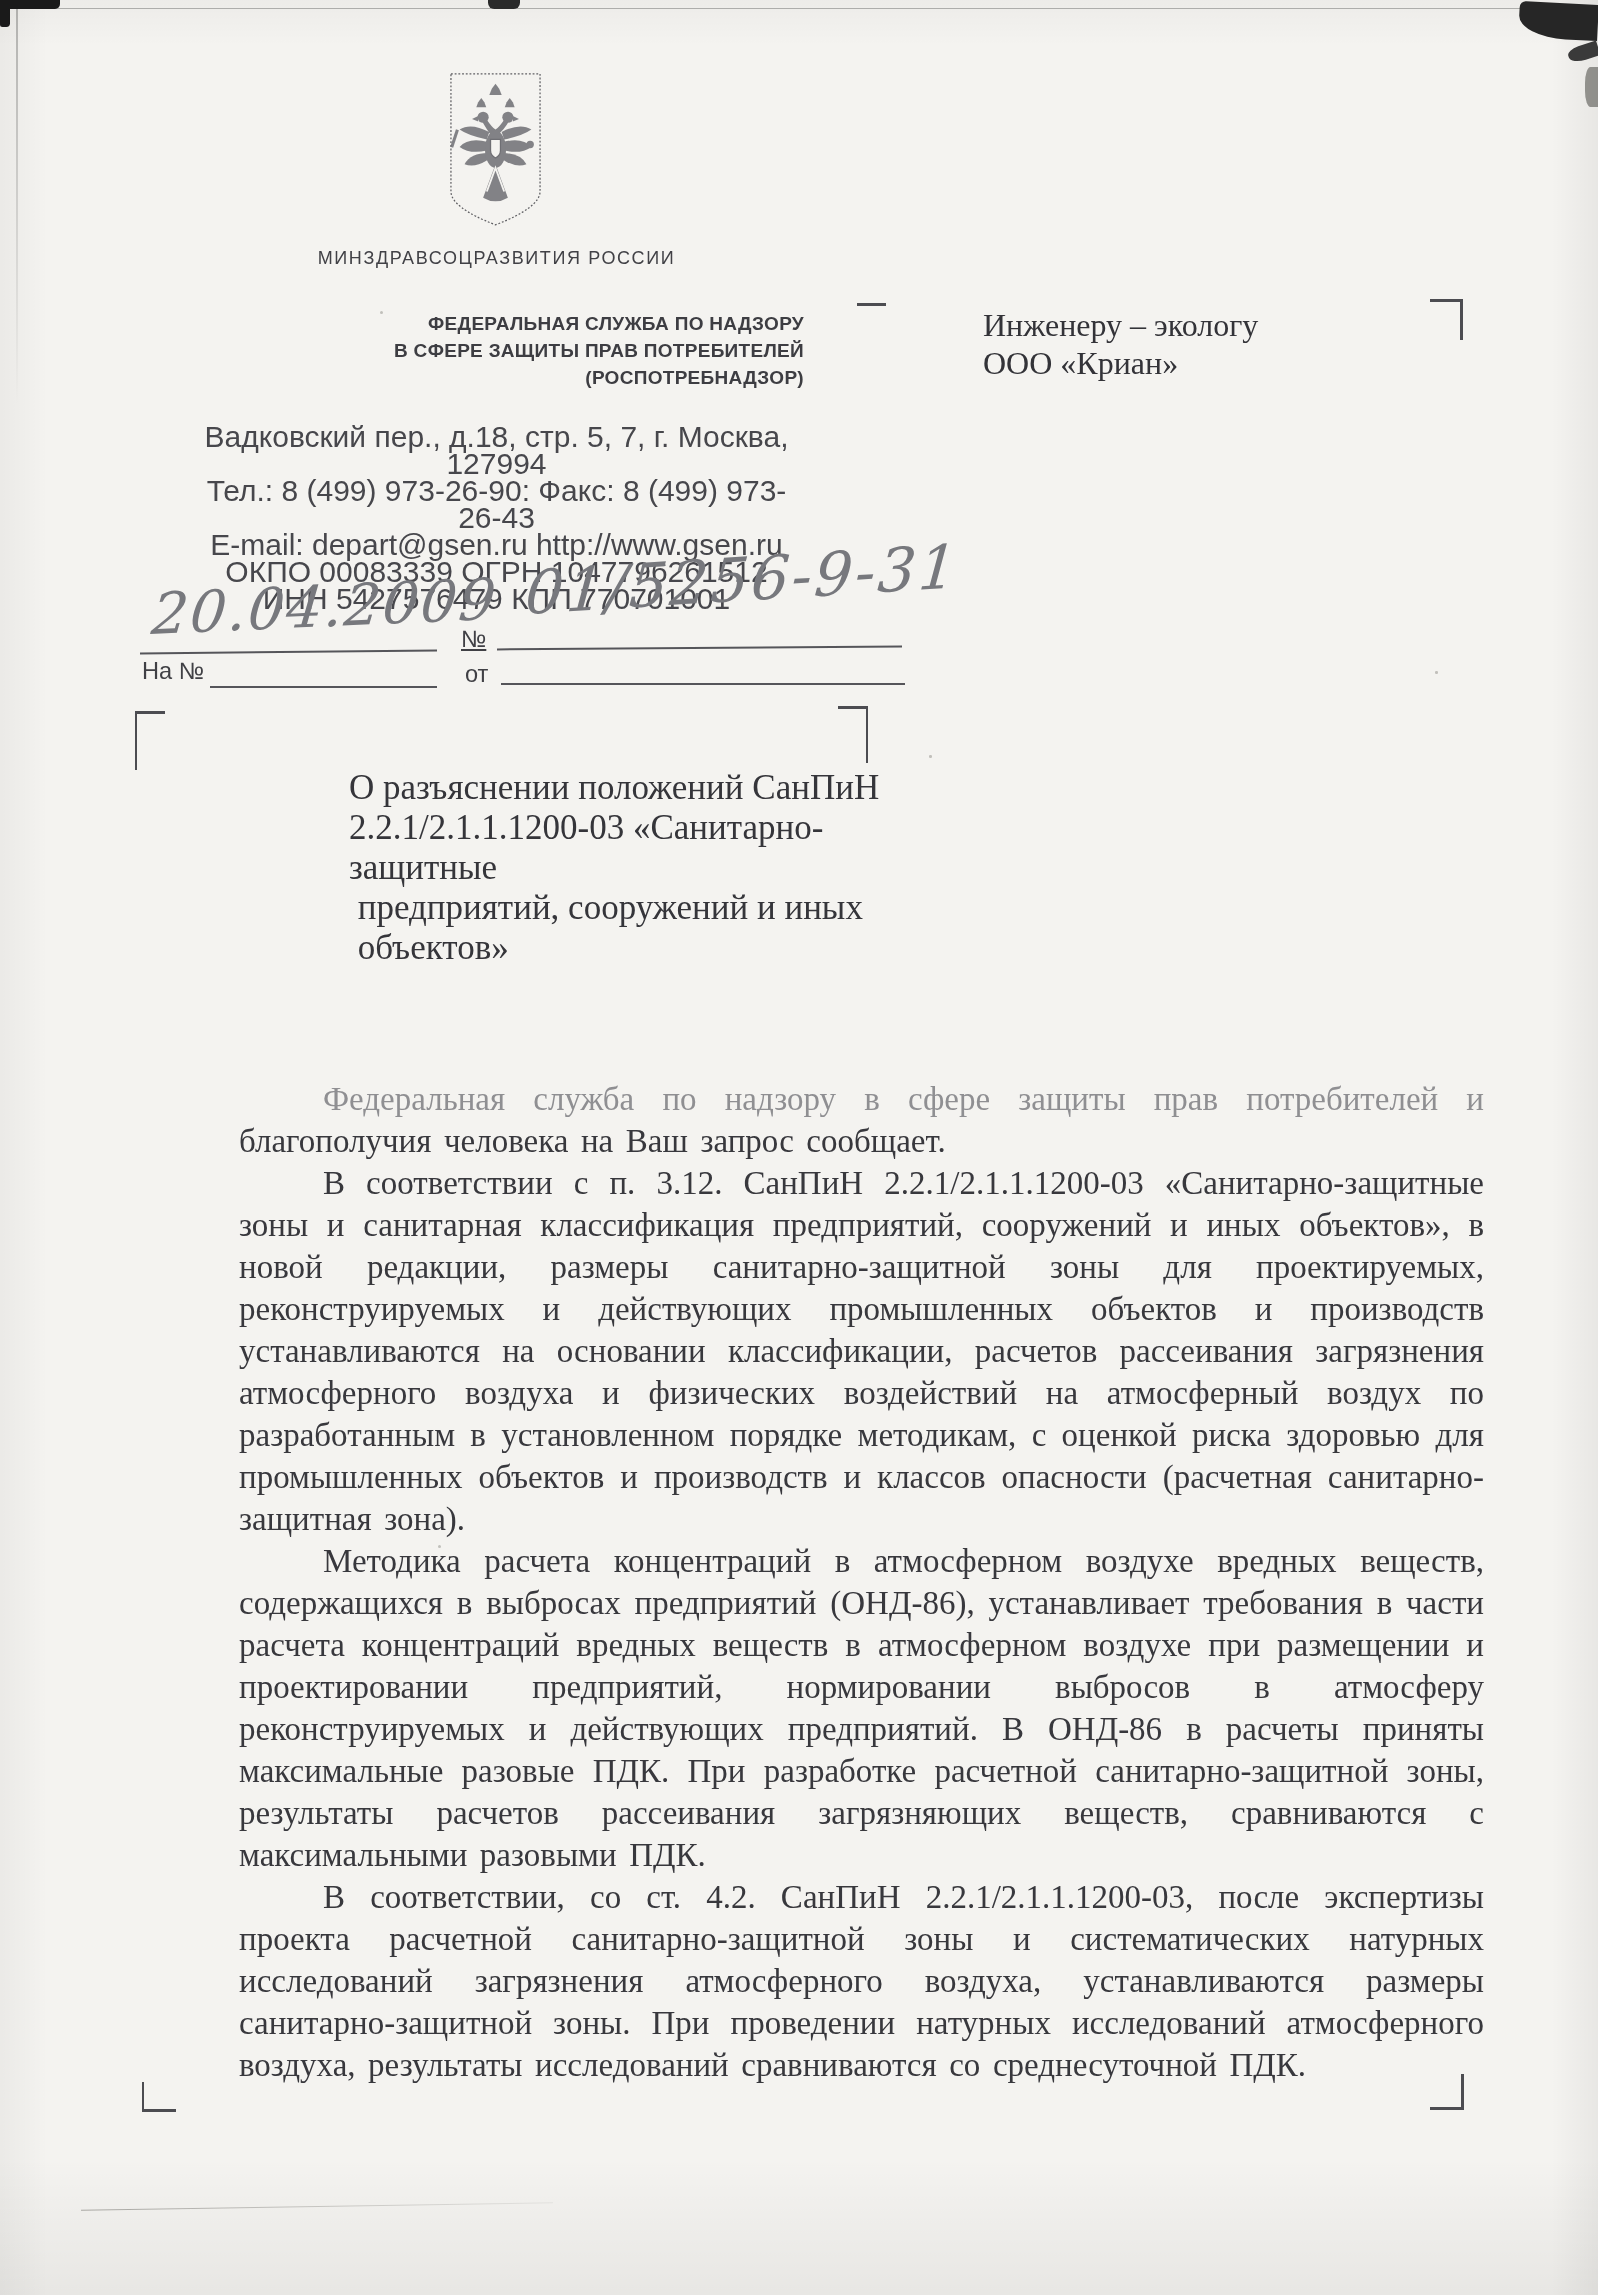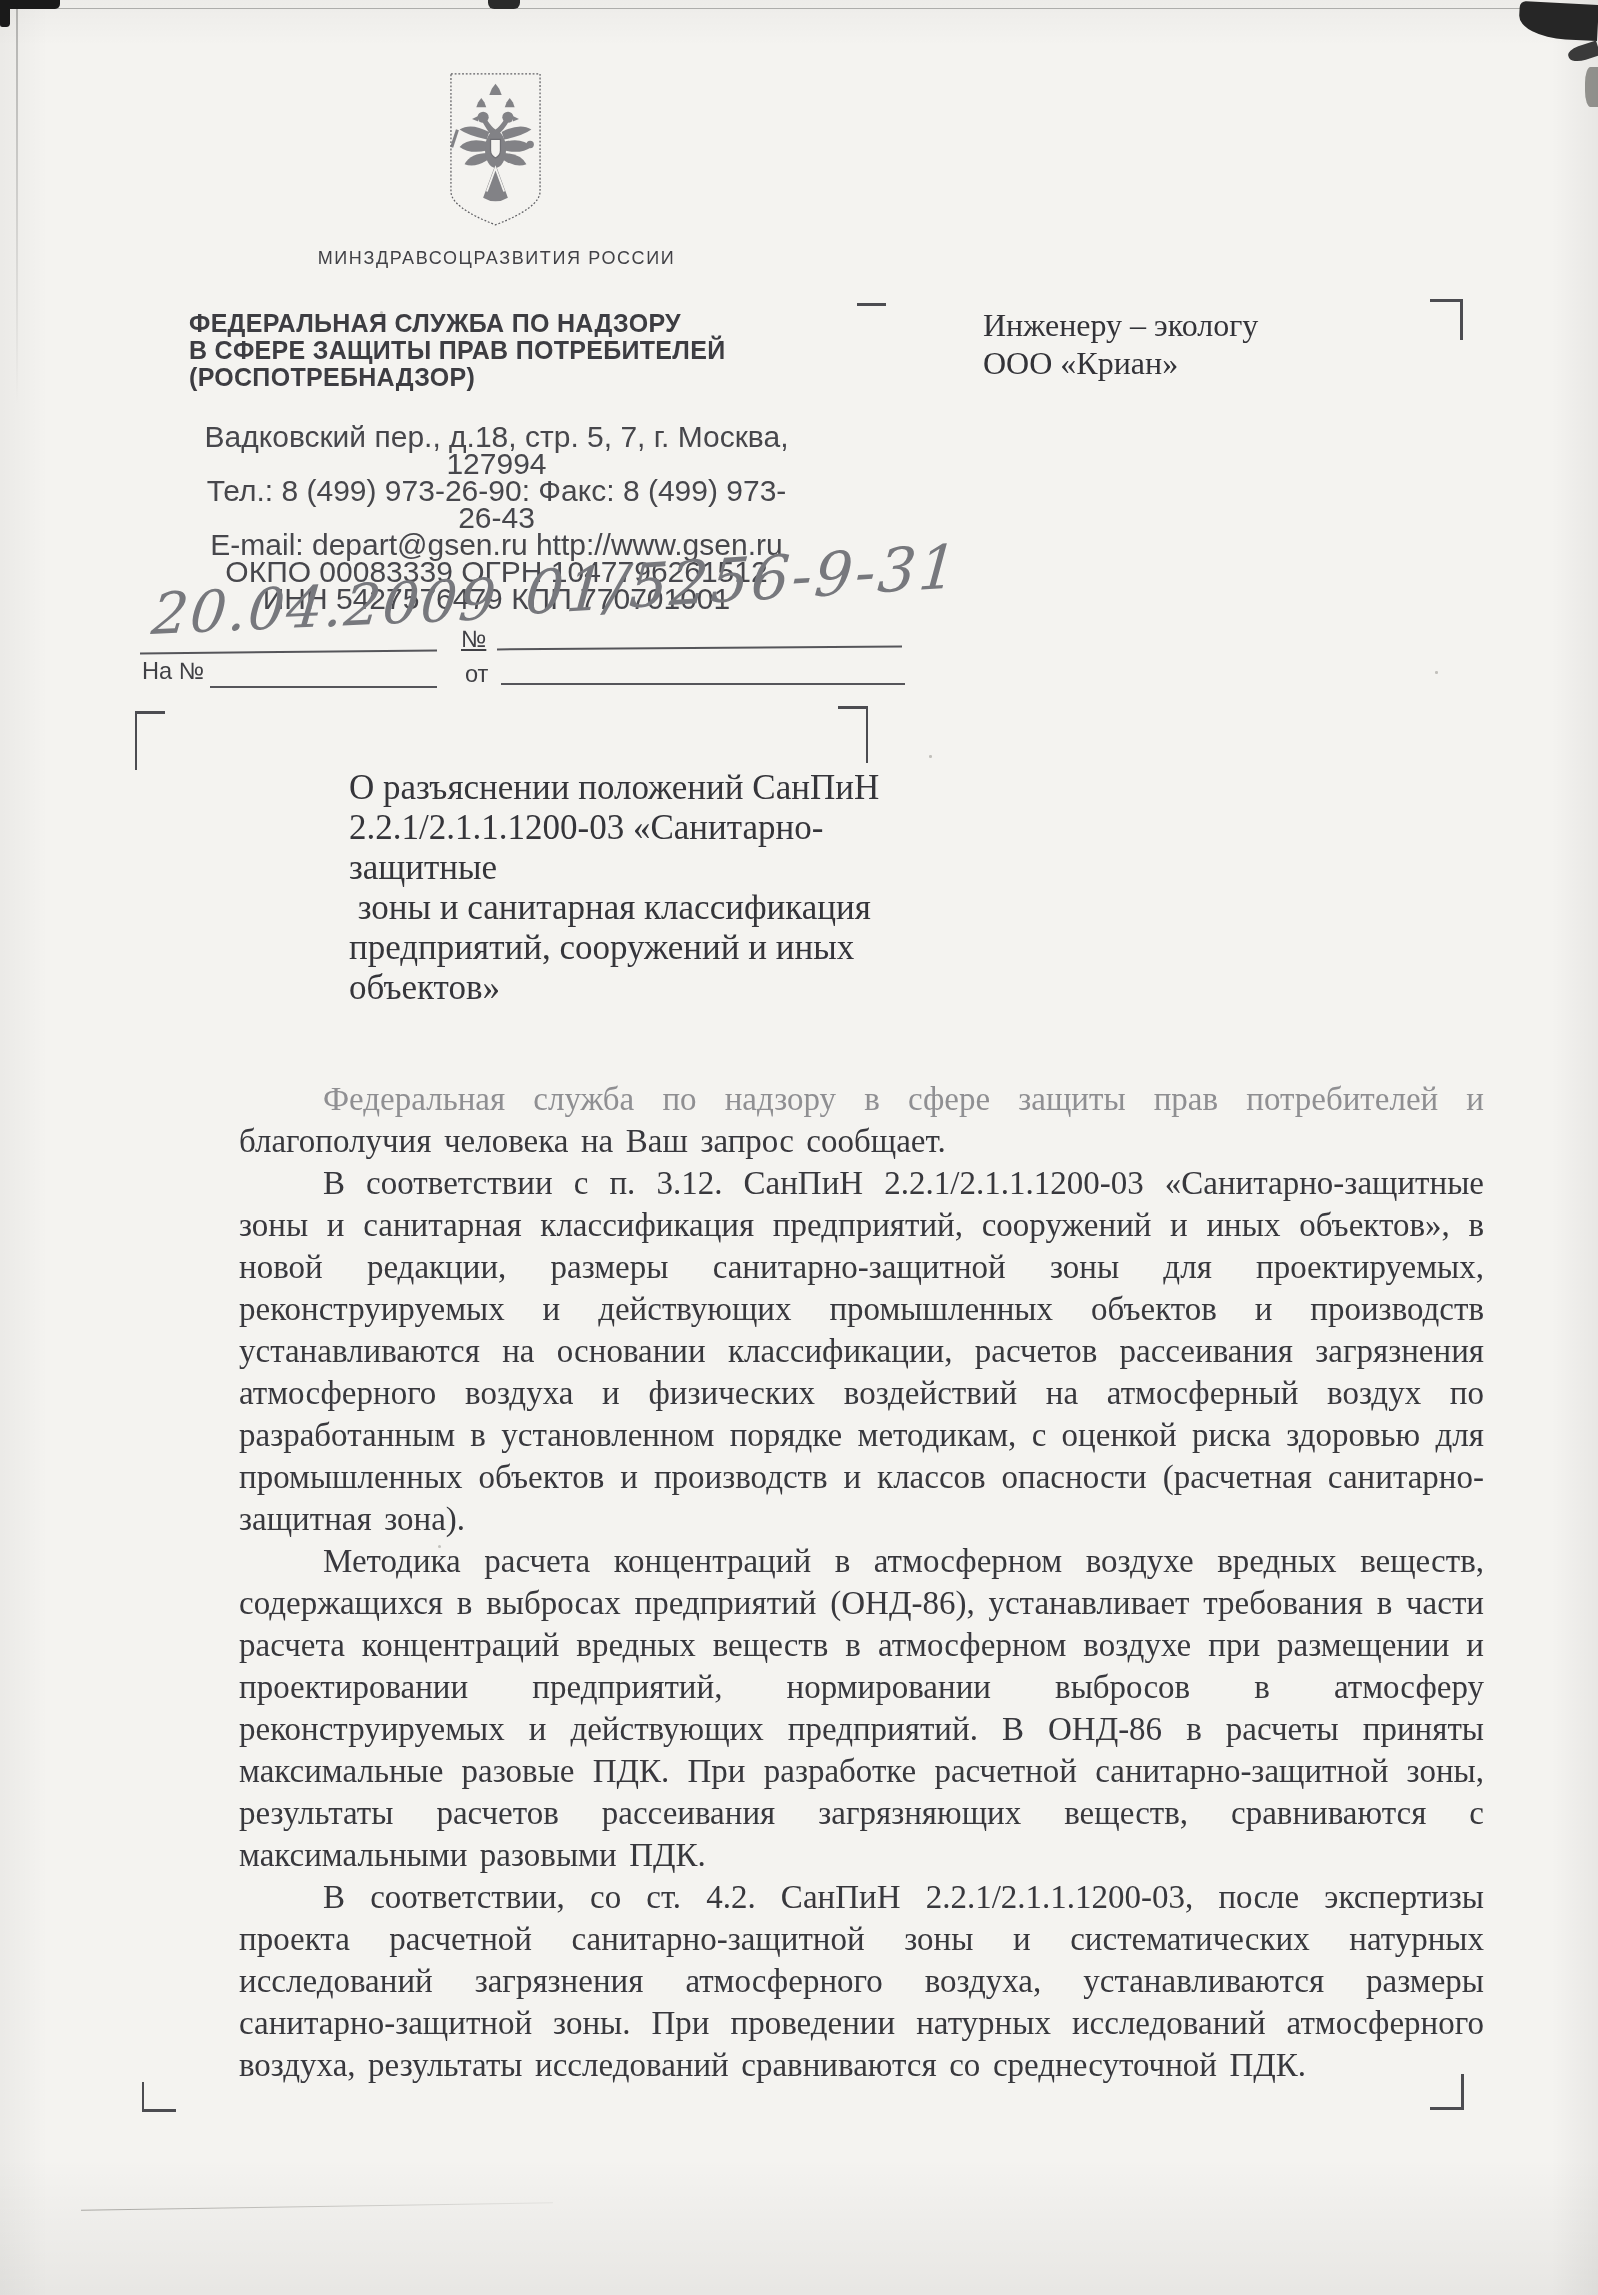--- a/index.html
+++ b/index.html
@@ -8,22 +8,22 @@
     background:
       linear-gradient(180deg, rgba(0,0,0,0.03) 0%, rgba(0,0,0,0) 2%, rgba(0,0,0,0) 94%, rgba(0,0,0,0.05) 100%),
       linear-gradient(90deg, rgba(0,0,0,0.04) 0%, rgba(0,0,0,0) 3%, rgba(0,0,0,0) 97%, rgba(0,0,0,0.05) 100%),
       #f4f3f0;
     font-family:"Liberation Sans", sans-serif;color:#3c3c40;
   }
   .abs{position:absolute;}
   
   .ministry{left:189px;top:248px;width:615px;text-align:center;
     font-size:18px;letter-spacing:1.6px;color:#414146;white-space:nowrap;}
-  .agency{left:189px;top:310px;width:615px;text-align:left;
-    font-weight:bold;font-size:25px;line-height:27px;letter-spacing:0.3px;color:#3d3d42;}
+  .agency{left:189px;top:310px;width:615px;text-align:right;
+    font-weight:bold;font-size:19px;line-height:27px;letter-spacing:0.3px;color:#3d3d42;}
   .address{left:189px;top:423px;width:615px;text-align:center;
     font-size:30px;line-height:27px;color:#47474c;}
   
   .hand{font-family:"DejaVu Serif", serif;font-style:italic;color:#77787d;
     transform-origin:left bottom;white-space:nowrap;}
   .hand-date{left:149px;top:581px;font-size:57px;letter-spacing:1.9px;transform:rotate(-2.5deg) skewX(-8deg);}
   .hand-number{left:523px;top:558px;font-size:60px;letter-spacing:2.5px;transform:rotate(-3.5deg) skewX(-8deg);}
   .uline{height:1.9px;background:#55555a;}
   .reflabel{font-size:23.6px;color:#404045;white-space:nowrap;}
   
@@ -142,21 +142,20 @@
   <div class="abs mark" style="left:1460px;top:299px;width:2.5px;height:41px;"></div>
 
   <div class="abs recipient">
     <div>Инженеру – экологу</div>
     <div>ООО «Криан»</div>
   </div>
 
   <div class="abs subject">
     <div>О разъяснении положений СанПиН</div>
     <div>2.2.1/2.1.1.1200-03 «Санитарно-защитные</div>
-    <div>зоны и санитарная классификация</div>
     <div>предприятий, сооружений и иных объектов»</div>
   </div>
 
   <div class="abs body">
     <p>Федеральная служба по надзору в сфере защиты прав потребителей и благополучия человека на Ваш запрос сообщает.</p>
     <p>В соответствии с п. 3.12. СанПиН 2.2.1/2.1.1.1200-03 «Санитарно-защитные зоны и санитарная классификация предприятий, сооружений и иных объектов», в новой редакции, размеры санитарно-защитной зоны для проектируемых, реконструируемых и действующих промышленных объектов и производств устанавливаются на основании классификации, расчетов рассеивания загрязнения атмосферного воздуха и физических воздействий на атмосферный воздух по разработанным в установленном порядке методикам, с оценкой риска здоровью для промышленных объектов и производств и классов опасности (расчетная санитарно- защитная зона).</p>
     <p>Методика расчета концентраций в атмосферном воздухе вредных веществ, содержащихся в выбросах предприятий (ОНД-86), устанавливает требования в части расчета концентраций вредных веществ в атмосферном воздухе при размещении и проектировании предприятий, нормировании выбросов в атмосферу реконструируемых и действующих предприятий. В ОНД-86 в расчеты приняты максимальные разовые ПДК. При разработке расчетной санитарно-защитной зоны, результаты расчетов рассеивания загрязняющих веществ, сравниваются с максимальными разовыми ПДК.</p>
     <p>В соответствии, со ст. 4.2. СанПиН 2.2.1/2.1.1.1200-03, после экспертизы проекта расчетной санитарно-защитной зоны и систематических натурных исследований загрязнения атмосферного воздуха, устанавливаются размеры санитарно-защитной зоны. При проведении натурных исследований атмосферного воздуха, результаты исследований сравниваются со среднесуточной ПДК.</p>
   </div>
 

